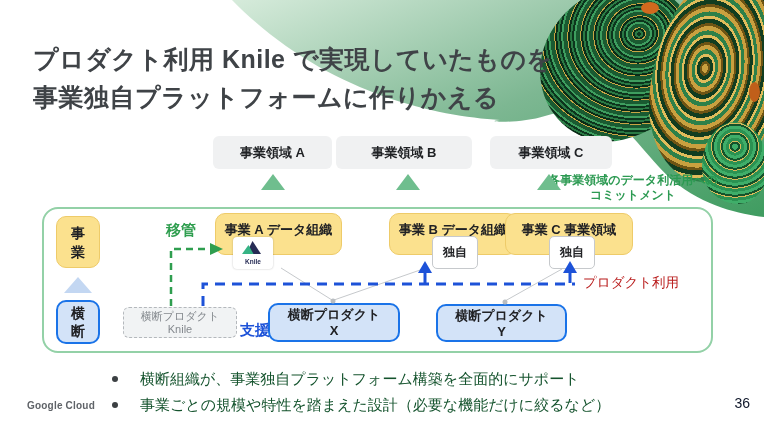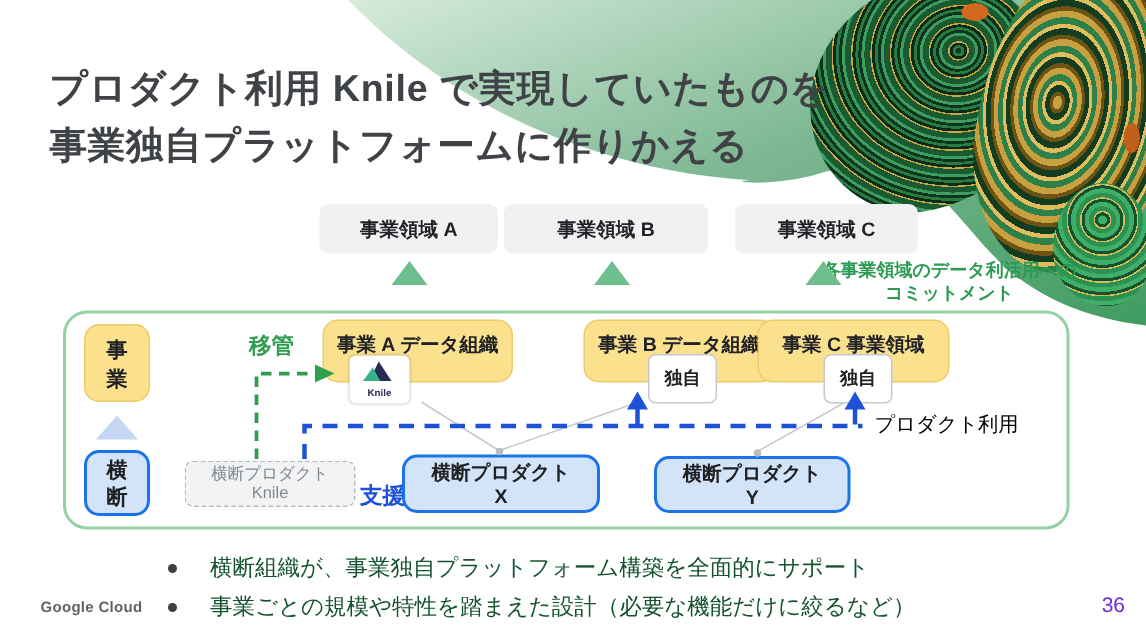--- a/index.html
+++ b/index.html
@@ -82,21 +82,21 @@
                 text-align:center; font-size:11px; line-height:13px; font-weight:500; color:#84898e; padding-top:2px; }
 
   .product-box { position:absolute; height:39px; background:var(--box-blue-fill);
                  border:2.5px solid var(--box-blue-border); border-radius:10px;
                  text-align:center; font-size:13px; line-height:16px; font-weight:700; color:#202124; padding-top:2px; }
   #product-x { left:268px; top:303px; width:132px; }
   #product-y { left:436px; top:304px; width:131px; height:38px; }
 
   .transfer-label { position:absolute; left:166px; top:221px; font-size:15px; font-weight:700; color:var(--accent-green); }
   .support-label  { position:absolute; left:240px; top:286px; font-size:15px; font-weight:700; color:var(--accent-blue);margin-top:35px; }
-  .product-use-label { position:absolute; left:583px; top:274px; font-size:13.5px; color:#000000; }
+  .product-use-label { position:absolute; left:583px; top:274px; font-size:13.5px; color:#b91c1c; }
 
   
   .overlay { position:absolute; left:0; top:0; pointer-events:none; }
   .tri-green { fill:var(--triangle-green); }
   .tri-blue  { fill:#c3d7f2; }
   .dash-green { stroke:var(--accent-green); stroke-width:2.5; fill:none; stroke-dasharray:7 5; }
   .head-green { fill:var(--accent-green); }
   .dash-blue { stroke:var(--accent-blue); stroke-width:3; fill:none; stroke-dasharray:10 7; }
   .stem-blue { stroke:var(--accent-blue); stroke-width:3; fill:none; }
   .head-blue { fill:var(--accent-blue); }
@@ -104,21 +104,21 @@
   .usage-dot { fill:#b9bdc1; }
 
   
   .bullet-row { position:absolute; left:112px; display:flex; }
   #bullet-1 { top:369px; }
   #bullet-2 { top:395px; }
   .bullet-dot { width:6px; height:6px; border-radius:50%; background:#3c4043; margin:7px 22px 0 0; flex:none; }
   .bullet-text { font-size:15px; line-height:20px; color:#14532d; }
   .footer-logo { position:absolute; left:27px; top:400px; font-size:10px; font-weight:600;
                  letter-spacing:0.2px; color:#5f6368; }
-  .page-number { position:absolute; right:14px; top:395px; font-size:14px; color:#6d28d9;text-align:center; }
+  .page-number { position:absolute; right:14px; top:395px; font-size:14px; color:#0f172a;text-align:center; }
 </style>
 </head>
 <body>
 
 <div class="slide">
 
   <svg class="blob-svg" width="764" height="240">
     <defs>
       <linearGradient id="blobGrad" x1="0" y1="0" x2="1" y2="1">
         <stop offset="0" stop-color="#d6ebdb"></stop>

